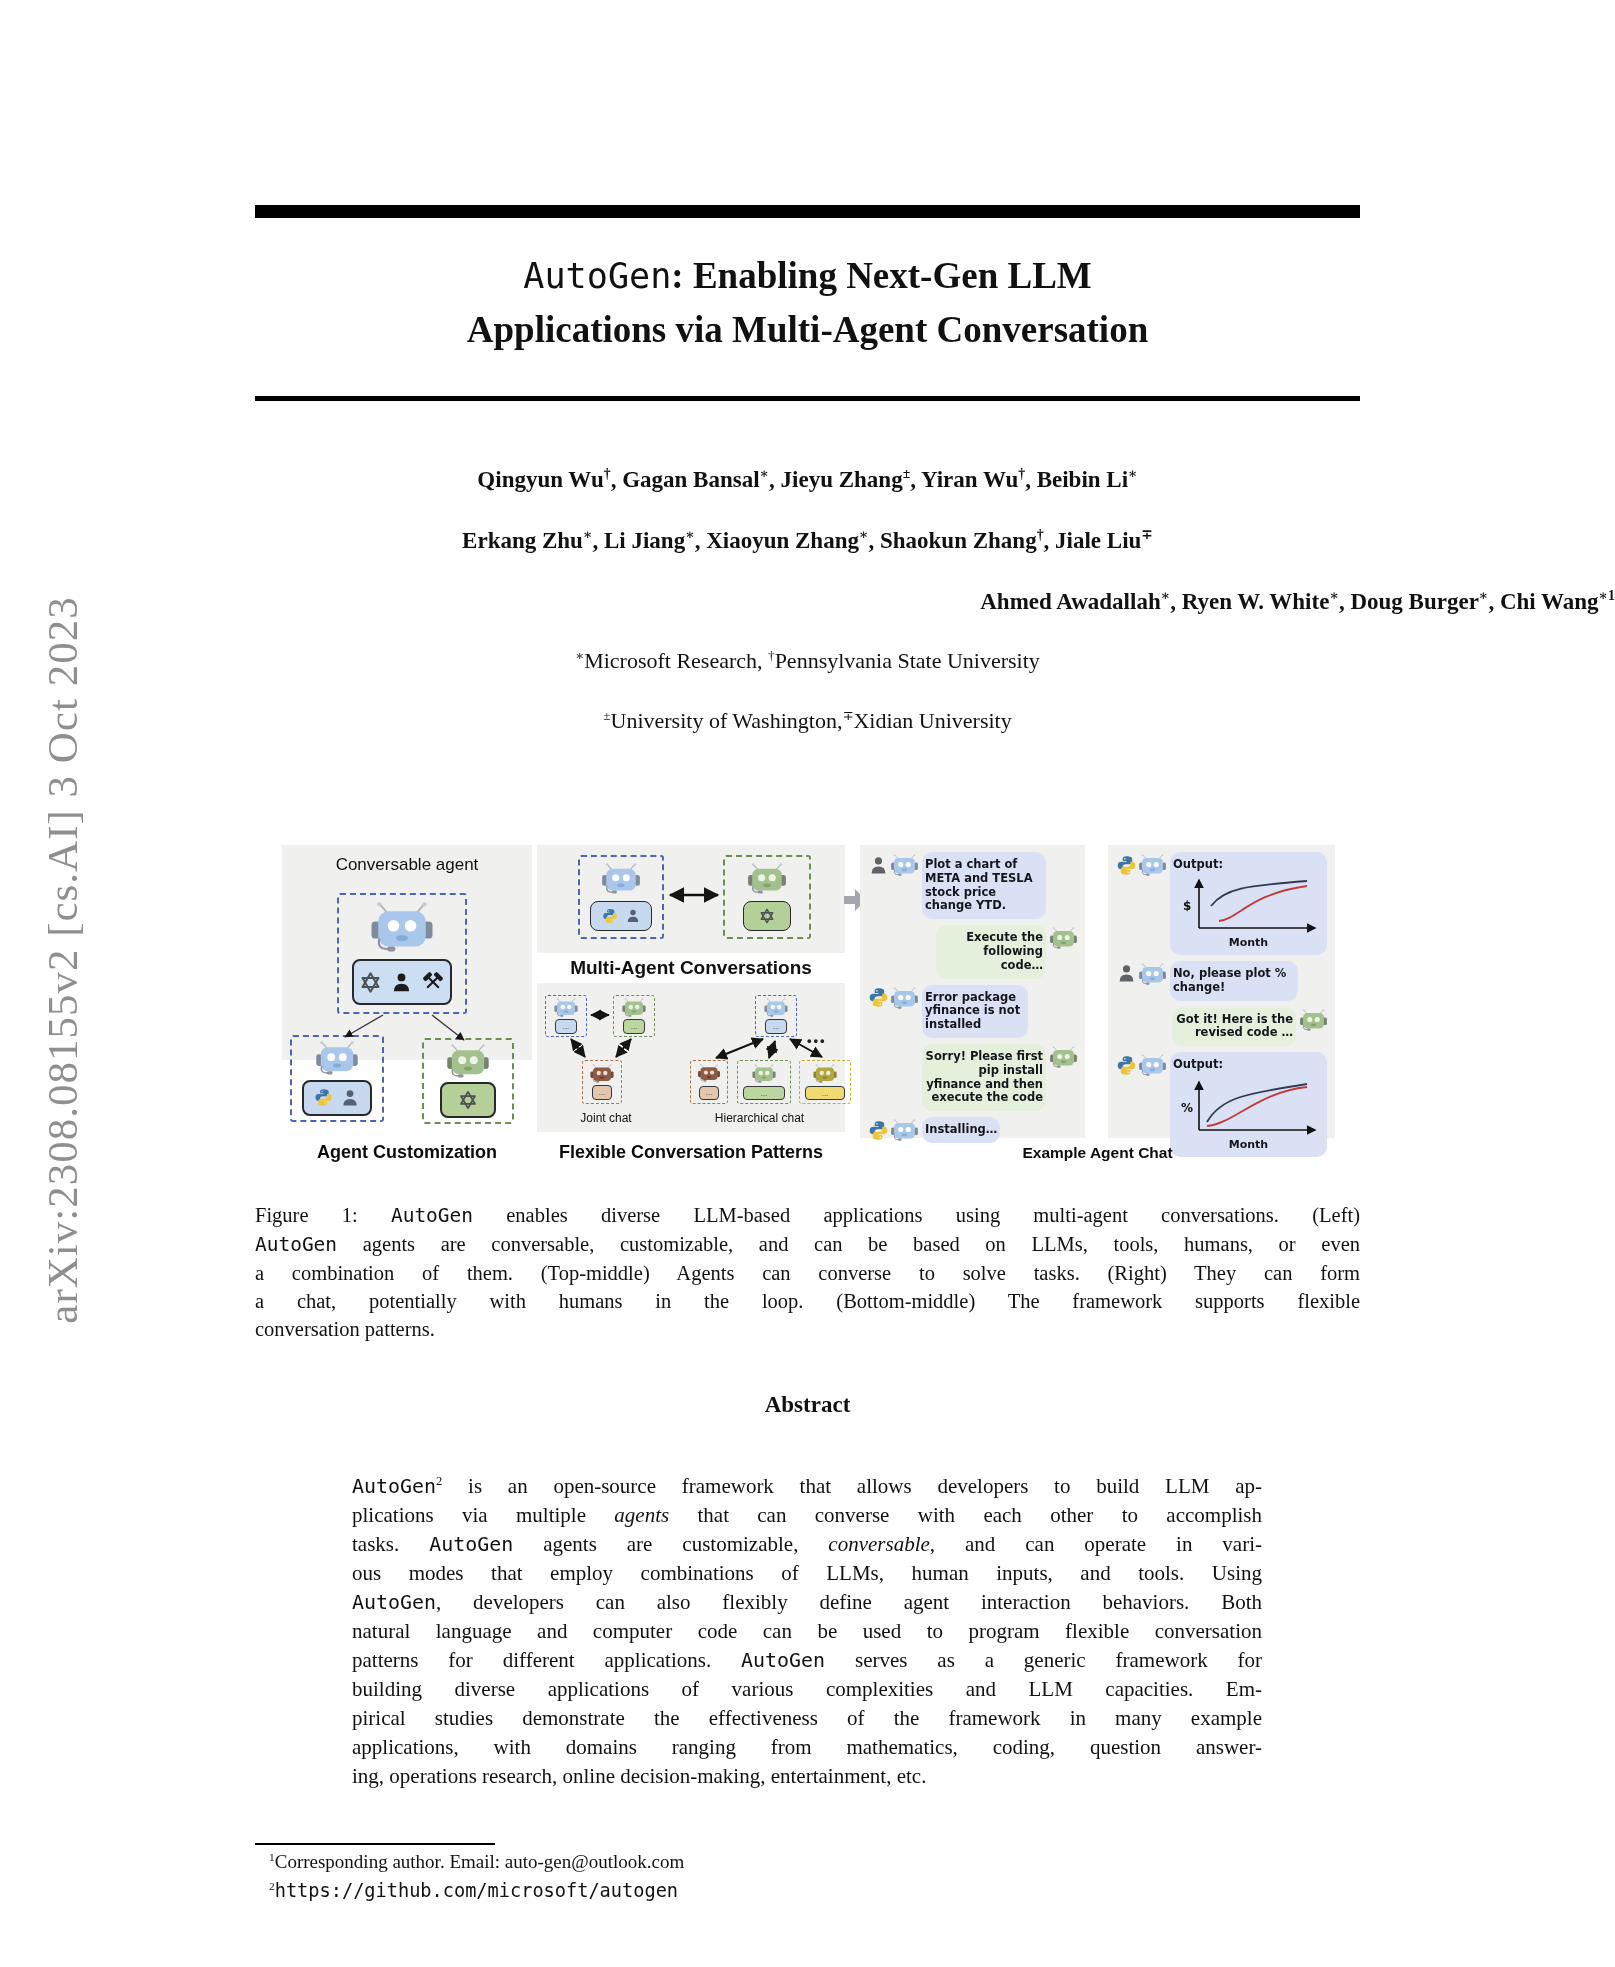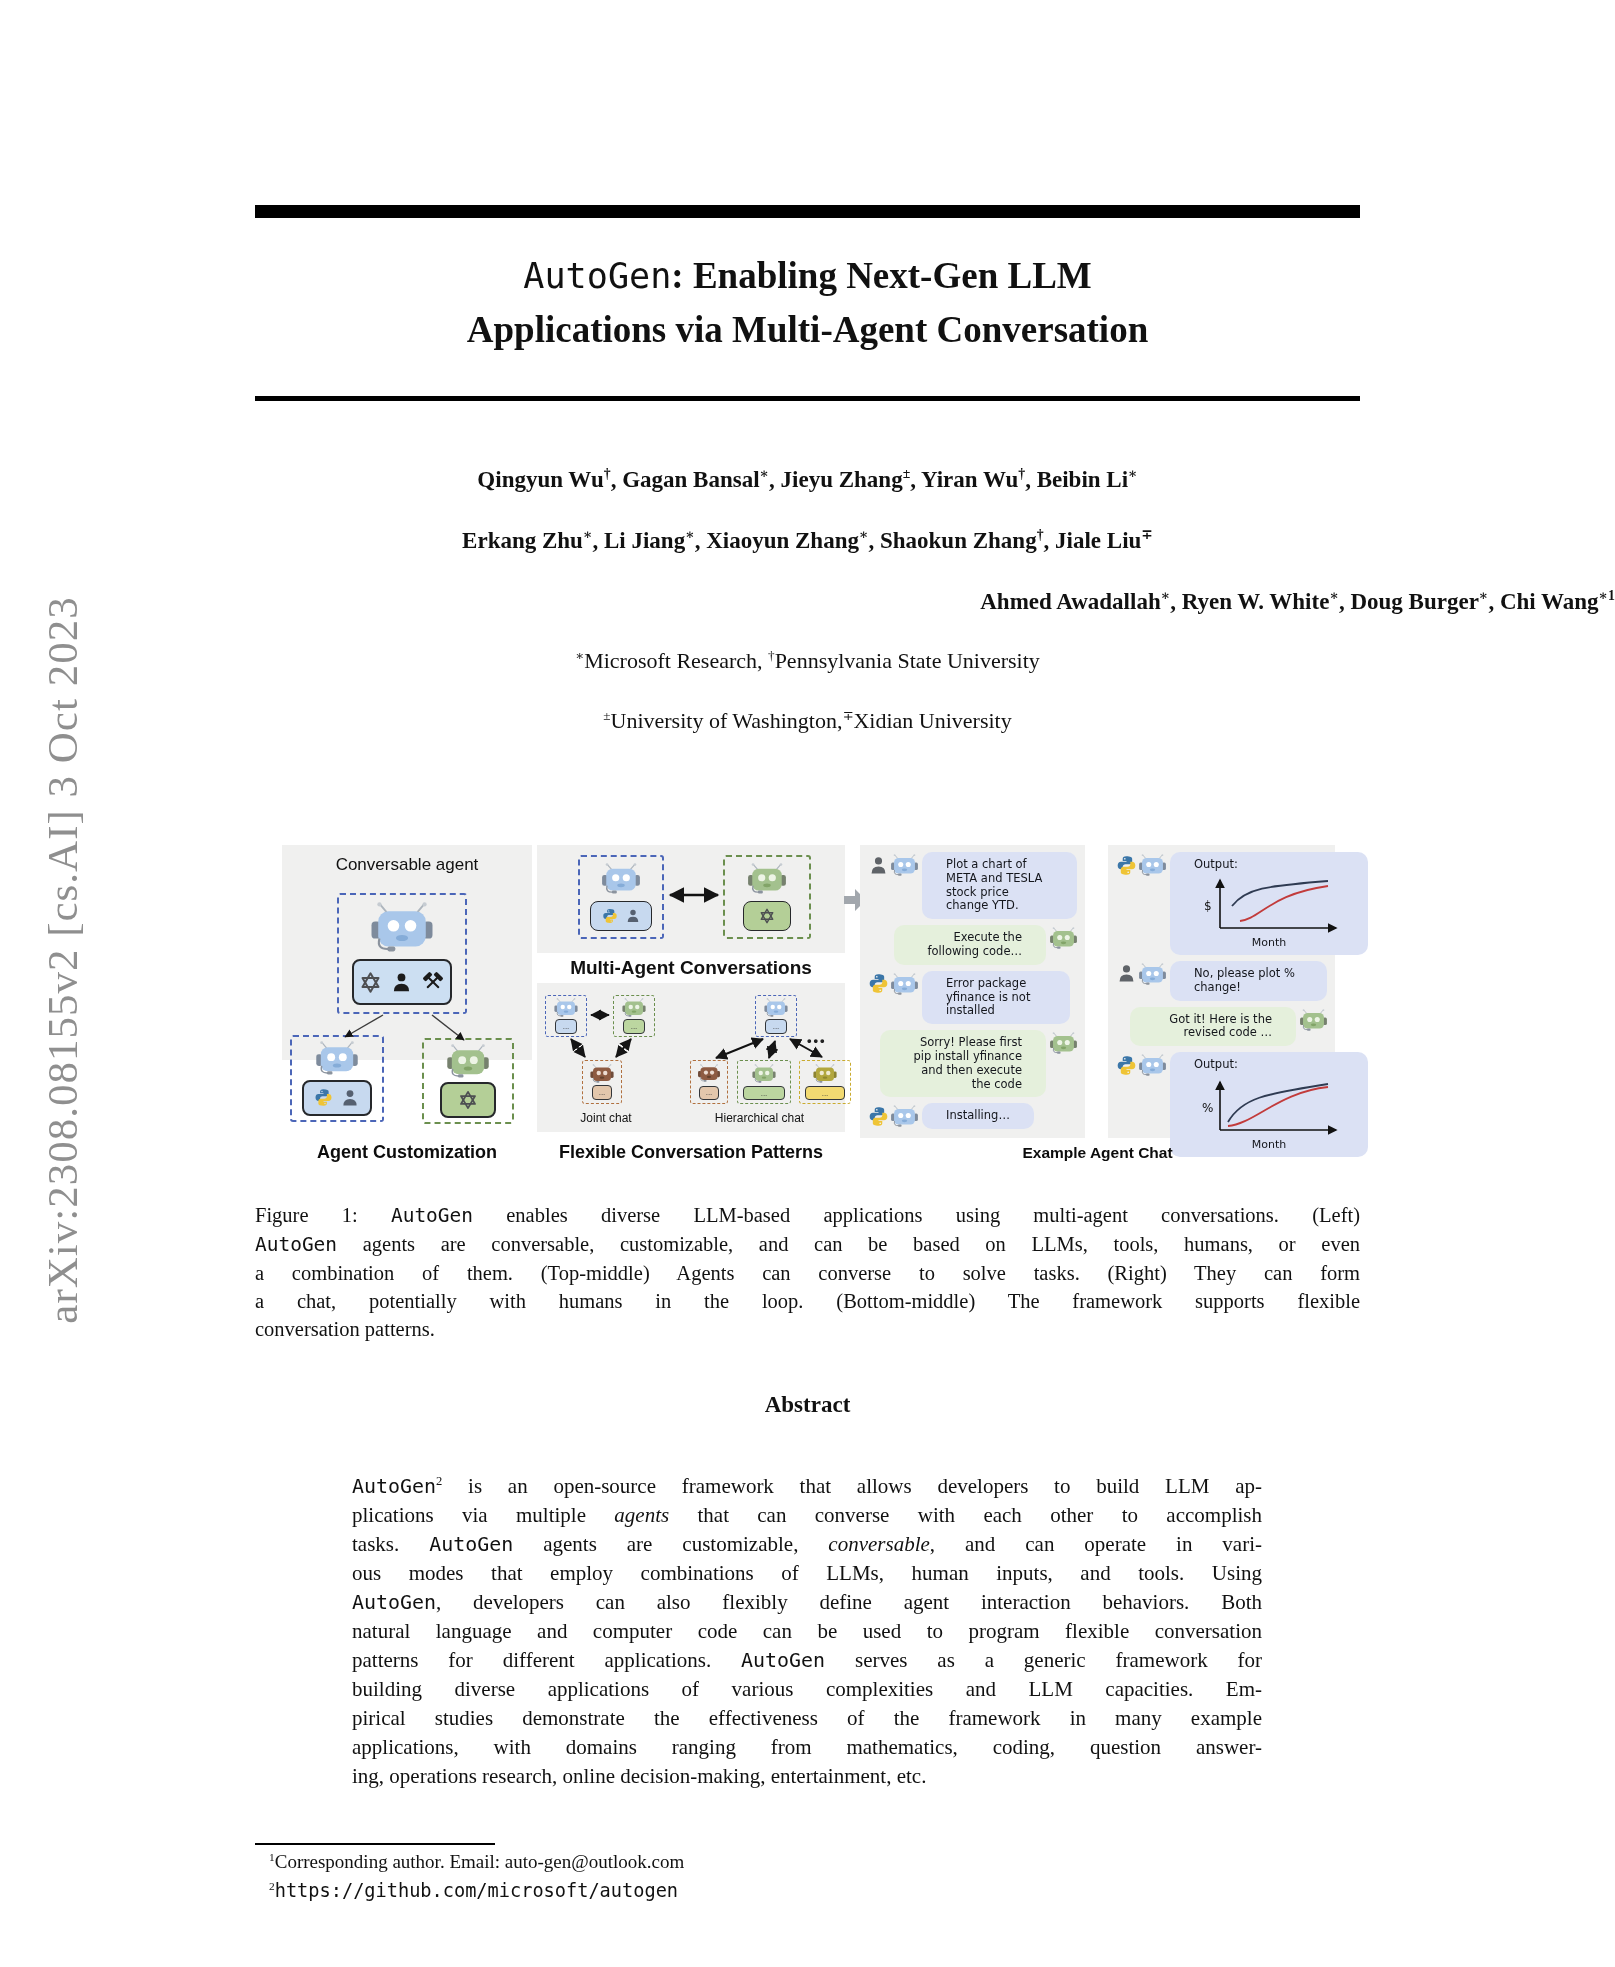--- a/index.html
+++ b/index.html
@@ -42,21 +42,21 @@
   .robot-green{--head:#a3c18e;--ear:#76816e;--mouth:#82a468;--eye:#edf4e6;}
   .robot-brown{--head:#8e5b42;--ear:#6f4b39;--mouth:#63402c;--eye:#ecdcd2;}
   .robot-olive{--head:#b2a73e;--ear:#8b8331;--mouth:#8f872e;--eye:#f0ead0;}
 
   
   .chat-panel{display:flex;flex-direction:column;gap:6px;padding:7px 8px;box-sizing:border-box;
     font-family:"DejaVu Sans",sans-serif;}
   .msg{display:flex;align-items:flex-start;gap:4px;}
   .msg.right{justify-content:flex-end;}
   .avatars{display:flex;align-items:center;gap:2px;flex:none;padding-top:2px;}
-  .bubble{font-size:11.5px;line-height:1.2;padding:6px 24px;border-radius:10px;color:#14161c;}
+  .bubble{font-size:11.5px;line-height:1.2;padding:6px 3px;border-radius:10px;color:#14161c;font-weight:bold;}
   .bubble.blue{background:#dbe1f4;}
   .bubble.green{background:#e5f0dc;text-align:right;}
 
   .chart{display:block;margin-top:2px;}
   .chart text{font-family:"DejaVu Sans",sans-serif;}
 
   
   #caption{left:255px;top:1201px;width:1105px;font-size:20.5px;line-height:28px;}
   #abstract-heading{left:0;top:1392px;width:1615px;font-size:23px;font-weight:bold;}
   #abstract{left:352px;top:1472px;width:910px;font-size:21px;line-height:29px;}

